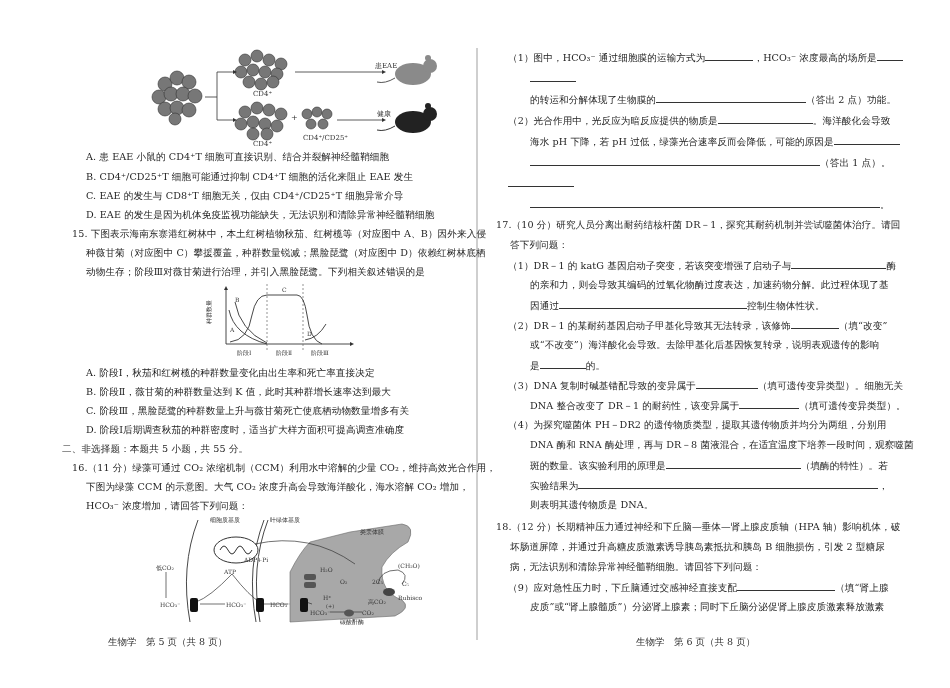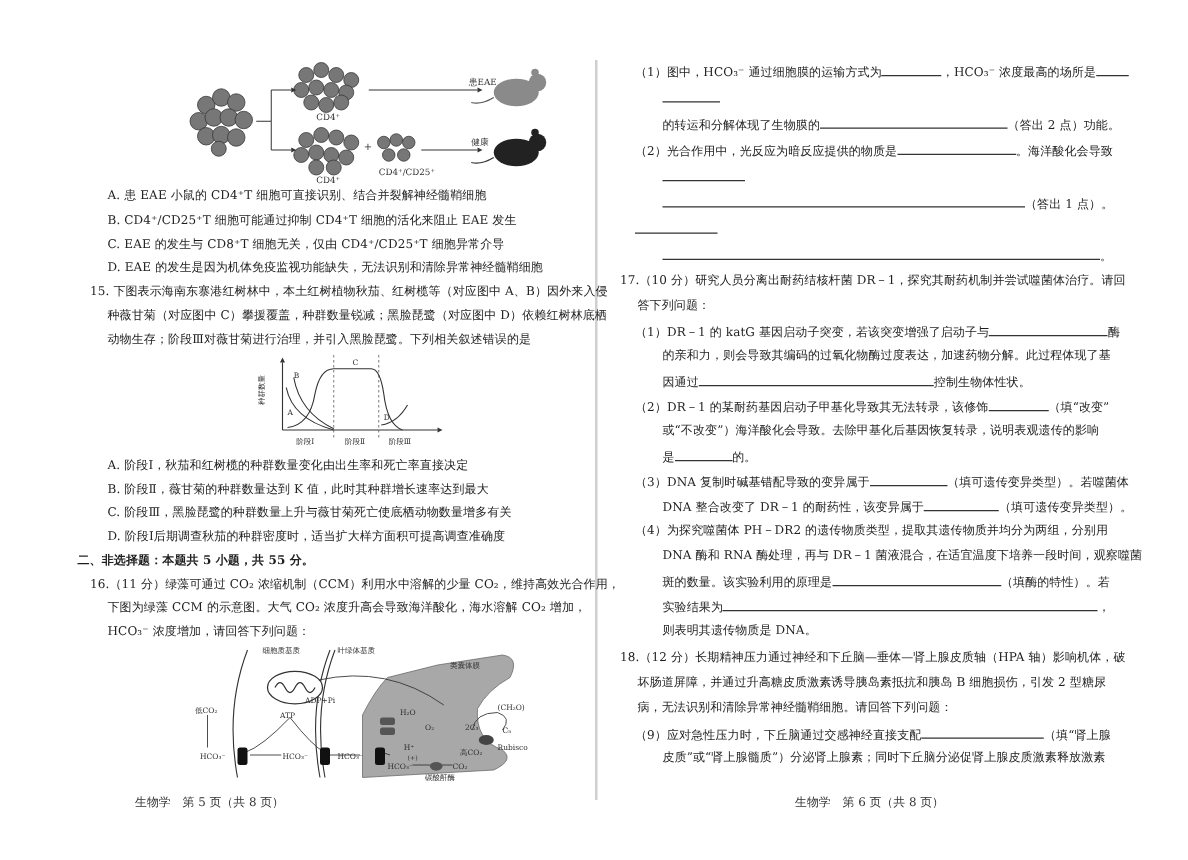--- a/index.html
+++ b/index.html
@@ -4,21 +4,21 @@
 <style>
   html, body { margin:0; padding:0; background:#ffffff; }
   body { width:950px; height:688px; position:relative; overflow:hidden;
          font-family:"DejaVu Serif", "Liberation Serif", serif; color:#1e1e1e; }
   .page { position:absolute; top:0; }
   .left { left:60px; width:400px; }
   .right { left:496px; width:405px; }
   .divider { position:absolute; left:476px; top:48px; width:2px; height:592px; background:#cfcfcf; }
   .line { position:absolute; font-size:9.6px; line-height:13px; white-space:nowrap; letter-spacing:0.1px; }
   .blank { display:inline-block; border-bottom:1px solid #333; height:10px; vertical-align:baseline; }
-  .bold { font-weight:bold; }
+  .bold { font-weight:normal; }
   .footer { position:absolute; top:636px; font-size:9.5px; color:#333; white-space:nowrap; }
   svg text { font-family:"DejaVu Serif", serif; }
 </style>
 </head>
 <body>
 
 <div class="divider"></div>
 
 <div class="page left">
 
@@ -186,41 +186,41 @@
   </svg>
 
   <div class="footer" style="left:48px">生物学　第 5 页（共 8 页）</div>
 </div>
 
 <div class="page right">
   <div class="line" style="left:12px;top:50px"><span>（1）图中，HCO₃⁻ 通过细胞膜的运输方式为</span><span class="blank" style="width:48px"></span><span>，HCO₃⁻ 浓度最高的场所是</span><span class="blank" style="width:26px"></span></div>
   <div class="line" style="left:34px;top:71px"><span class="blank" style="width:46px"></span></div>
   <div class="line" style="left:34px;top:92px"><span>的转运和分解体现了生物膜的</span><span class="blank" style="width:150px"></span><span>（答出 2 点）功能。</span></div>
   <div class="line" style="left:12px;top:113px"><span>（2）光合作用中，光反应为暗反应提供的物质是</span><span class="blank" style="width:95px"></span><span>。海洋酸化会导致</span></div>
-  <div class="line" style="left:34px;top:134px"><span class="blank" style="width:66px"></span></div>
+  <div class="line" style="left:34px;top:134px"><span>海水 pH 下降，若 pH 过低，绿藻光合速率反而会降低，可能的原因是</span><span class="blank" style="width:66px"></span></div>
   <div class="line" style="left:34px;top:155px"><span class="blank" style="width:290px"></span><span>（答出 1 点）。</span></div>
   <div class="line" style="left:12px;top:176px"><span class="blank" style="width:66px"></span></div>
   <div class="line" style="left:34px;top:197px"><span class="blank" style="width:350px"></span><span>。</span></div>
 
   <div class="line" style="left:0px;top:218px">17.（10 分）研究人员分离出耐药结核杆菌 DR－1，探究其耐药机制并尝试噬菌体治疗。请回</div>
   <div class="line" style="left:14px;top:238px">答下列问题：</div>
 
   <div class="line" style="left:12px;top:258px"><span>（1）DR－1 的 katG 基因启动子突变，若该突变增强了启动子与</span><span class="blank" style="width:95px"></span><span>酶</span></div>
   <div class="line" style="left:34px;top:278px">的亲和力，则会导致其编码的过氧化物酶过度表达，加速药物分解。此过程体现了基</div>
   <div class="line" style="left:34px;top:298px"><span>因通过</span><span class="blank" style="width:188px"></span><span>控制生物体性状。</span></div>
 
   <div class="line" style="left:12px;top:318px"><span>（2）DR－1 的某耐药基因启动子甲基化导致其无法转录，该修饰</span><span class="blank" style="width:48px"></span><span>（填“改变”</span></div>
   <div class="line" style="left:34px;top:338px">或“不改变”）海洋酸化会导致。去除甲基化后基因恢复转录，说明表观遗传的影响</div>
   <div class="line" style="left:34px;top:358px"><span>是</span><span class="blank" style="width:46px"></span><span>的。</span></div>
 
-  <div class="line" style="left:12px;top:378px"><span>（3）DNA 复制时碱基错配导致的变异属于</span><span class="blank" style="width:62px"></span><span>（填可遗传变异类型）。若噬菌体</span></div>
+  <div class="line" style="left:12px;top:378px"><span>（3）DNA 复制时碱基错配导致的变异属于</span><span class="blank" style="width:62px"></span><span>（填可遗传变异类型）。细胞无关</span></div>
   <div class="line" style="left:34px;top:398px"><span>DNA 整合改变了 DR－1 的耐药性，该变异属于</span><span class="blank" style="width:60px"></span><span>（填可遗传变异类型）。</span></div>
 
   <div class="line" style="left:12px;top:418px">（4）为探究噬菌体 PH－DR2 的遗传物质类型，提取其遗传物质并均分为两组，分别用</div>
-  <div class="line" style="left:34px;top:438px">DNA 酶和 RNA 酶处理，再与 DR－1 菌液混合，在适宜温度下培养一段时间，观察噬菌</div>
+  <div class="line" style="left:34px;top:438px">DNA 酶和 RNA 酶处理，再与 DR－8 菌液混合，在适宜温度下培养一段时间，观察噬菌</div>
   <div class="line" style="left:34px;top:458px"><span>斑的数量。该实验利用的原理是</span><span class="blank" style="width:135px"></span><span>（填酶的特性）。若</span></div>
   <div class="line" style="left:34px;top:478px"><span>实验结果为</span><span class="blank" style="width:300px"></span><span>，</span></div>
   <div class="line" style="left:34px;top:498px">则表明其遗传物质是 DNA。</div>
 
   <div class="line" style="left:0px;top:520px">18.（12 分）长期精神压力通过神经和下丘脑—垂体—肾上腺皮质轴（HPA 轴）影响机体，破</div>
   <div class="line" style="left:14px;top:540px">坏肠道屏障，并通过升高糖皮质激素诱导胰岛素抵抗和胰岛 B 细胞损伤，引发 2 型糖尿</div>
   <div class="line" style="left:14px;top:560px">病，无法识别和清除异常神经髓鞘细胞。请回答下列问题：</div>
 
   <div class="line" style="left:12px;top:580px"><span>（9）应对急性压力时，下丘脑通过交感神经直接支配</span><span class="blank" style="width:98px"></span><span>（填“肾上腺</span></div>
   <div class="line" style="left:34px;top:600px">皮质”或“肾上腺髓质”）分泌肾上腺素；同时下丘脑分泌促肾上腺皮质激素释放激素</div>

